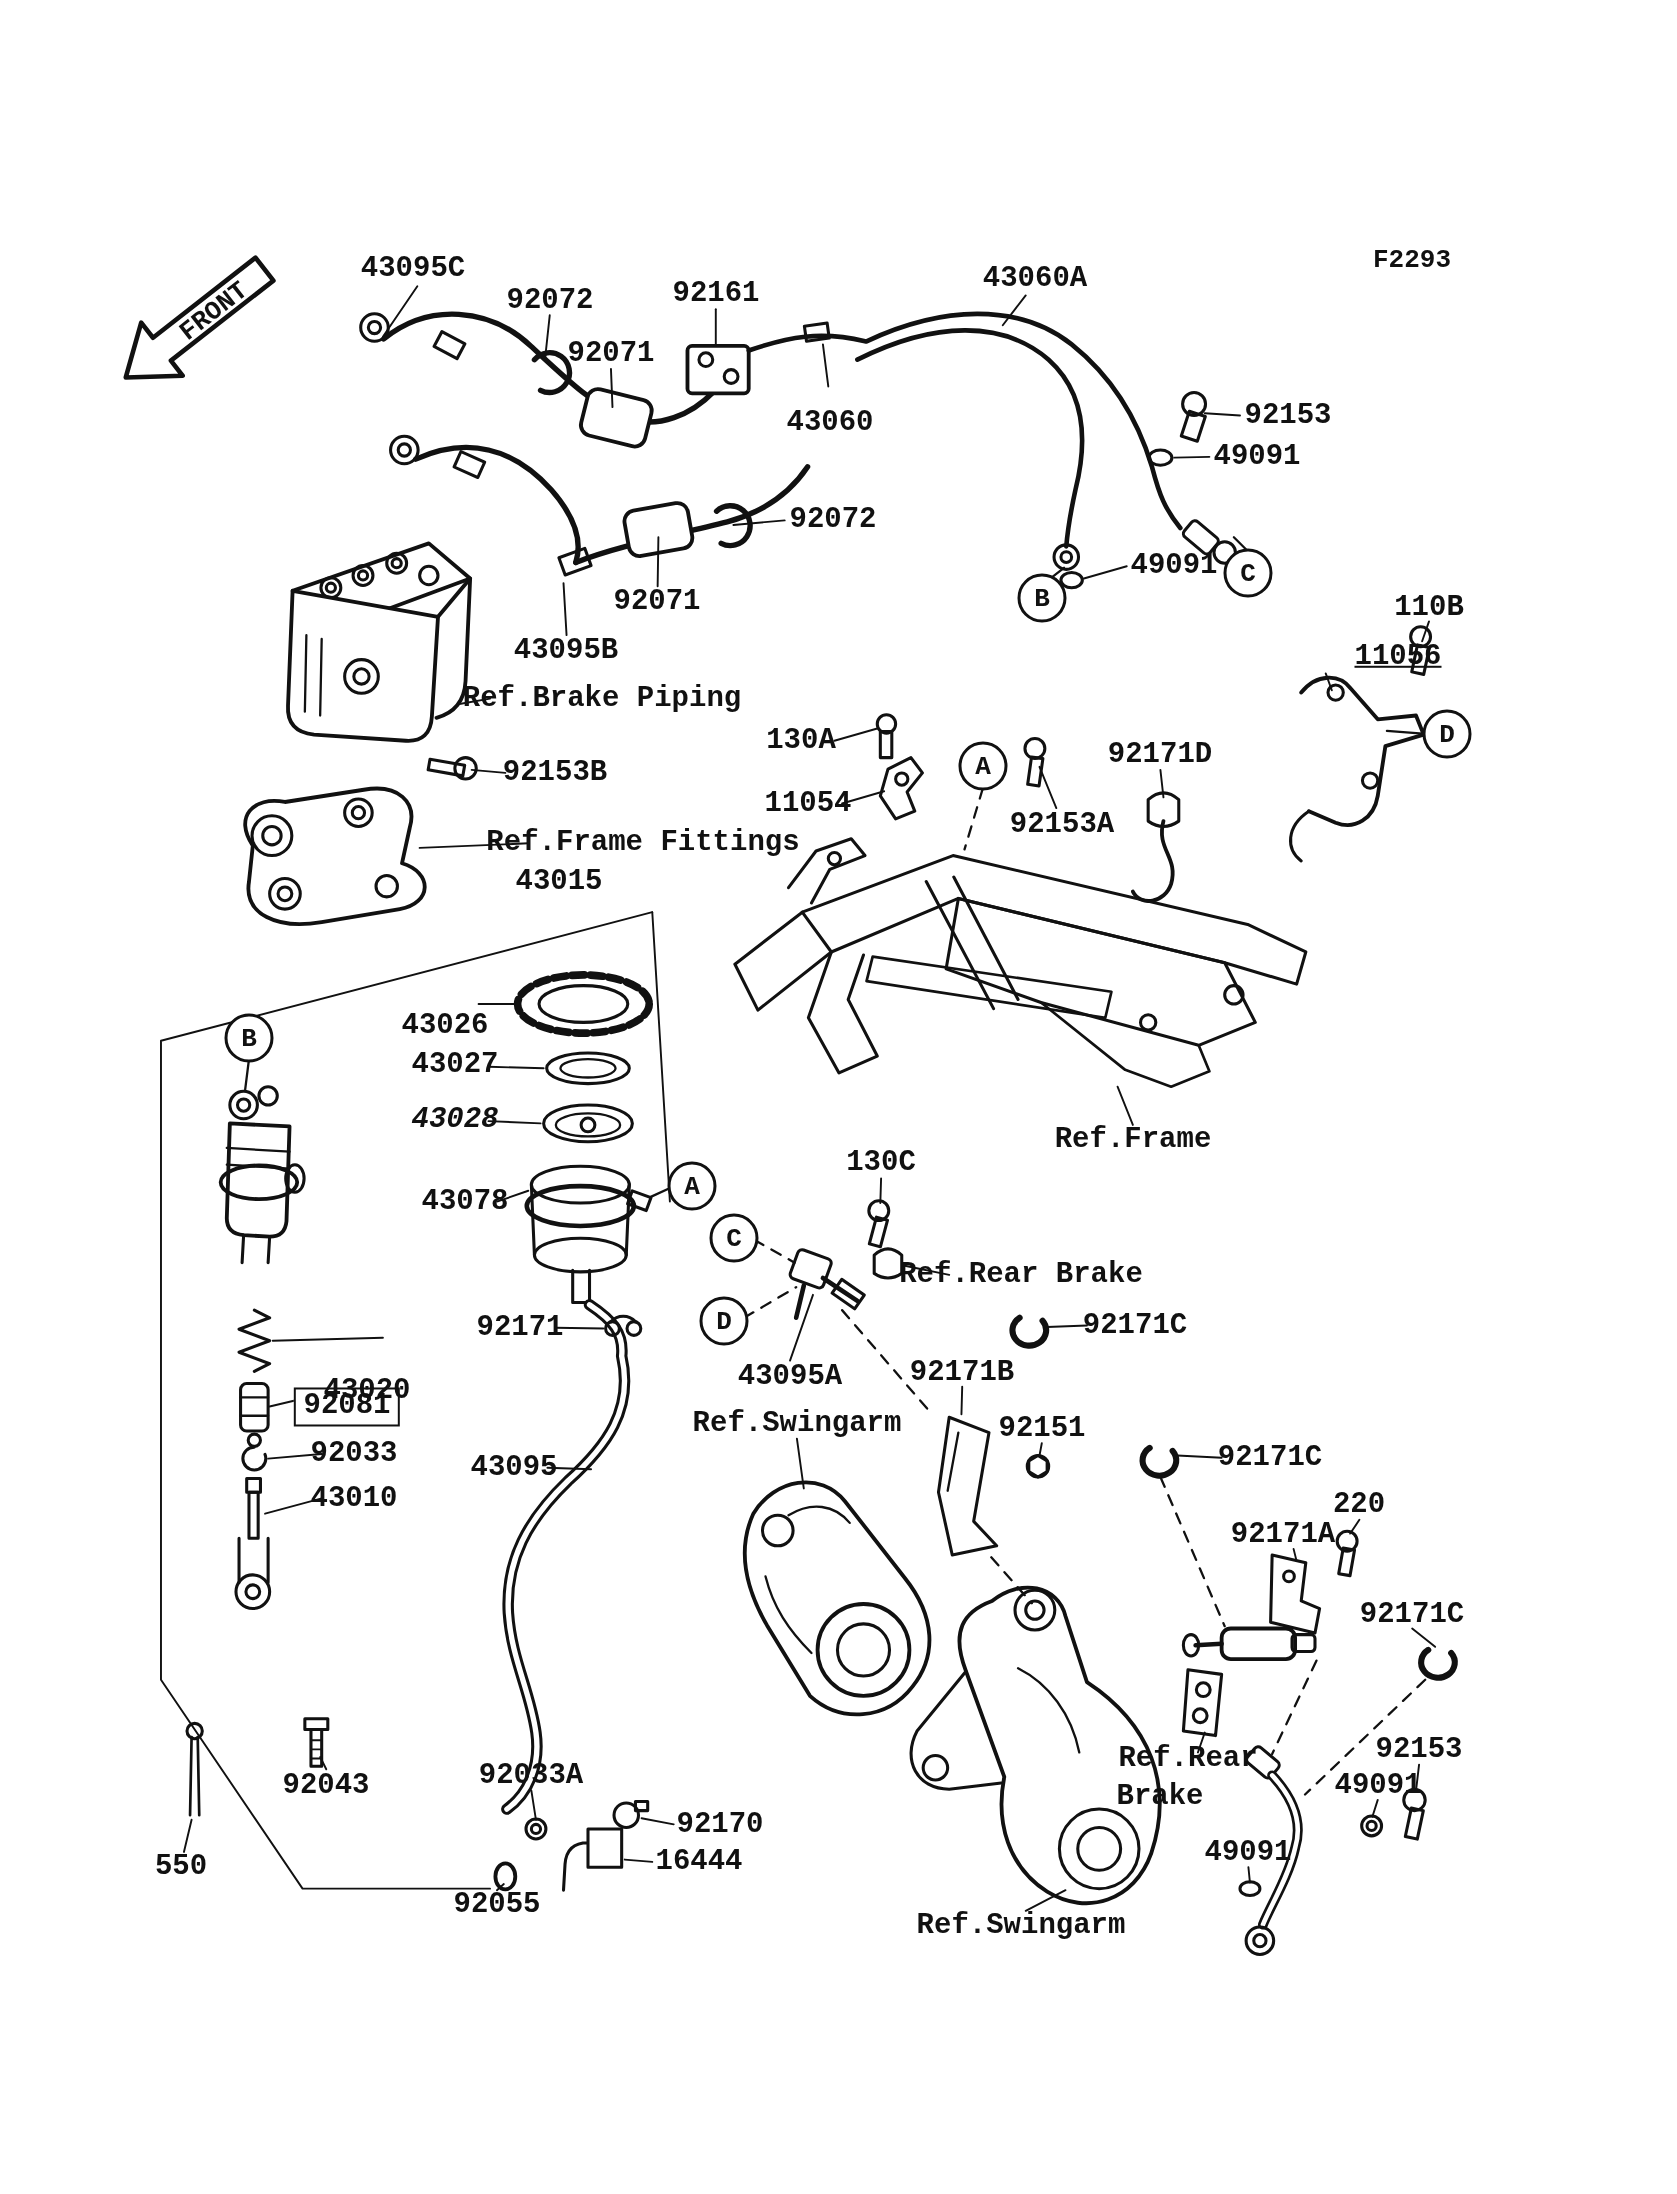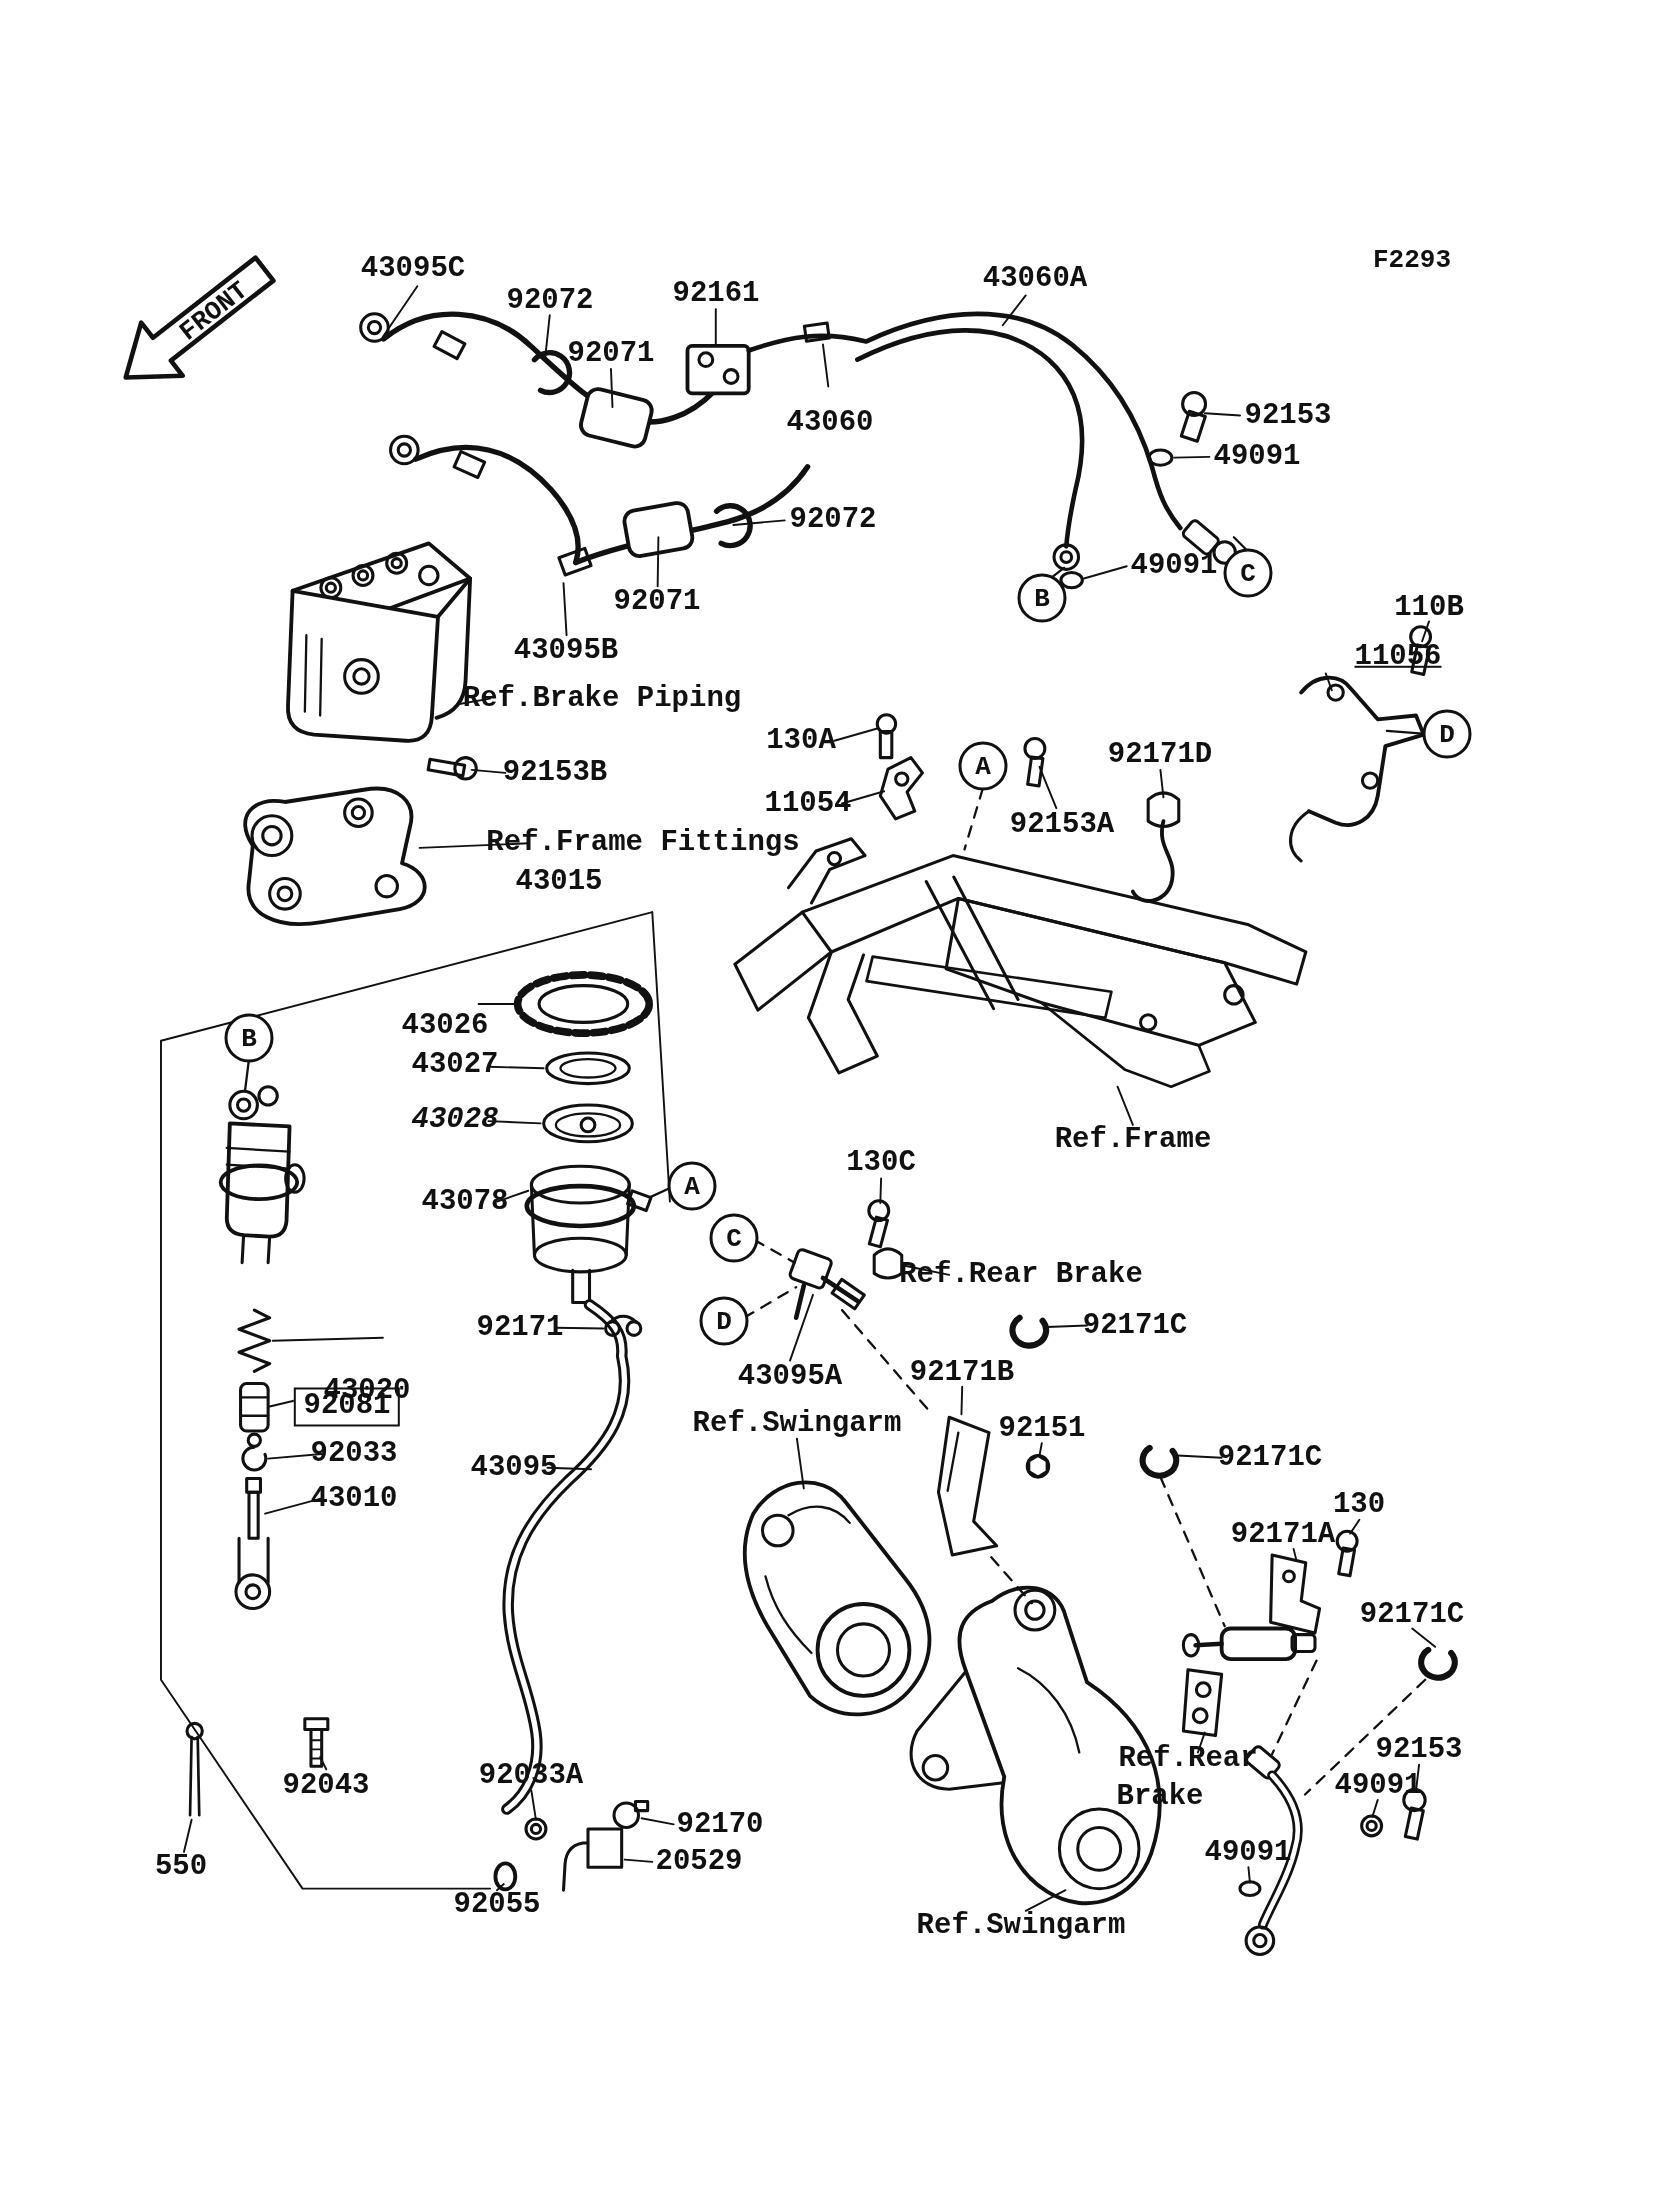--- a/index.html
+++ b/index.html
@@ -483,29 +483,29 @@
       <div class="part-label boxed" style="left: 347px; top: 1407px;">92081</div>
       <div class="part-label" style="left: 367px; top: 1391px;">43020</div>
       <div class="part-label" style="left: 790px; top: 1377px;">43095A</div>
       <div class="part-label" style="left: 962px; top: 1373px;">92171B</div>
       <div class="part-label" style="left: 797px; top: 1424px;">Ref.Swingarm</div>
       <div class="part-label" style="left: 354px; top: 1454px;">92033</div>
       <div class="part-label" style="left: 354px; top: 1499px;">43010</div>
       <div class="part-label" style="left: 514px; top: 1468px;">43095</div>
       <div class="part-label" style="left: 1042px; top: 1429px;">92151</div>
       <div class="part-label" style="left: 1270px; top: 1458px;">92171C</div>
-      <div class="part-label" style="left: 1359px; top: 1505px;">130</div>
+      <div class="part-label" style="left: 1359px; top: 1505px;">220</div>
       <div class="part-label" style="left: 1283px; top: 1535px;">92171A</div>
       <div class="part-label" style="left: 1412px; top: 1615px;">92171C</div>
       <div class="part-label" style="left: 1188px; top: 1759px;">Ref.Rear</div>
       <div class="part-label" style="left: 1160px; top: 1797px;">Brake</div>
       <div class="part-label" style="left: 326px; top: 1786px;">92043</div>
       <div class="part-label" style="left: 531px; top: 1776px;">92033A</div>
       <div class="part-label" style="left: 720px; top: 1825px;">92170</div>
-      <div class="part-label" style="left: 699px; top: 1862px;">20529</div>
+      <div class="part-label" style="left: 699px; top: 1862px;">16444</div>
       <div class="part-label" style="left: 181px; top: 1867px;">550</div>
       <div class="part-label" style="left: 497px; top: 1905px;">92055</div>
       <div class="part-label" style="left: 1419px; top: 1750px;">92153</div>
       <div class="part-label" style="left: 1378px; top: 1786px;">49091</div>
       <div class="part-label" style="left: 1248px; top: 1853px;">49091</div>
       <div class="part-label" style="left: 1021px; top: 1926px;">Ref.Swingarm</div>
     </div>
   <div>
       <div class="callout" style="left: 1248px; top: 573px;">C</div>
       <div class="callout" style="left: 1042px; top: 598px;">B</div>

